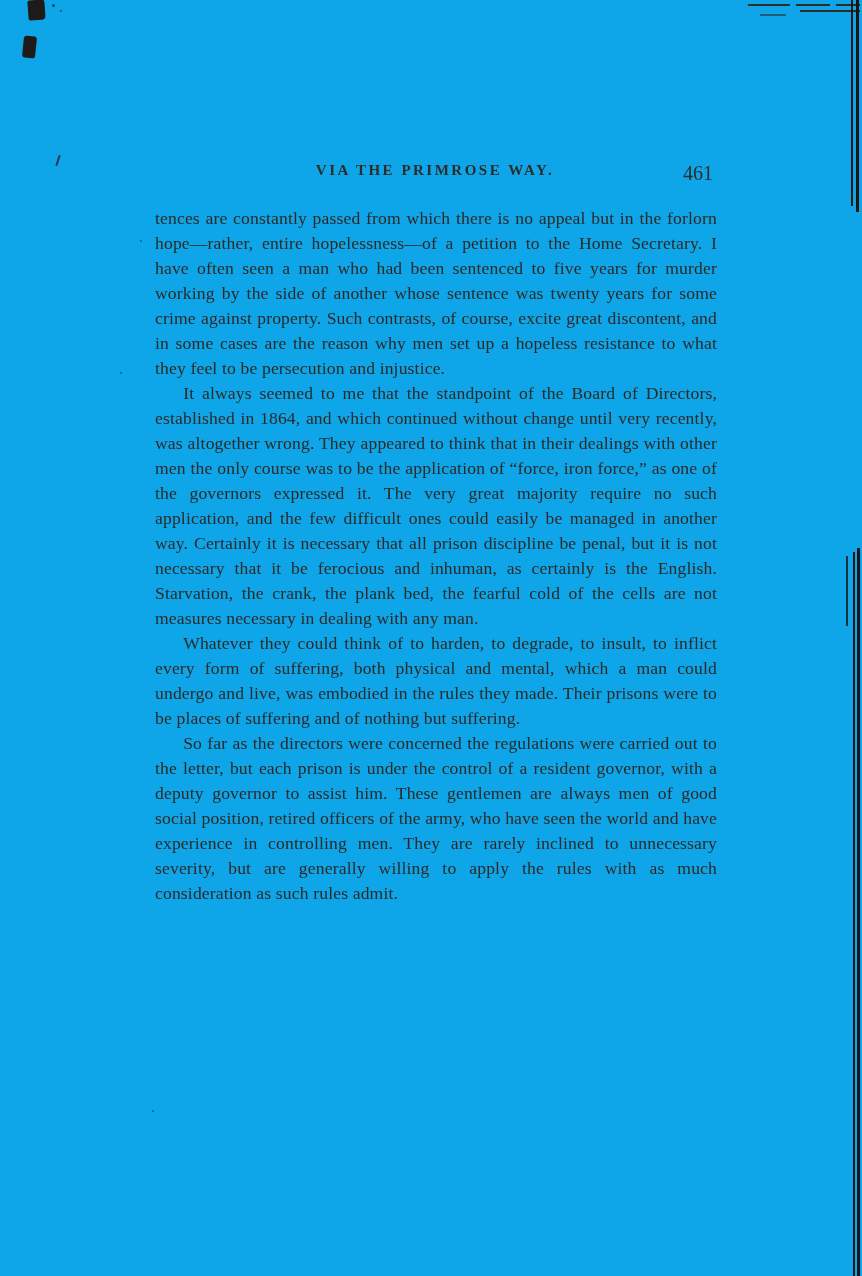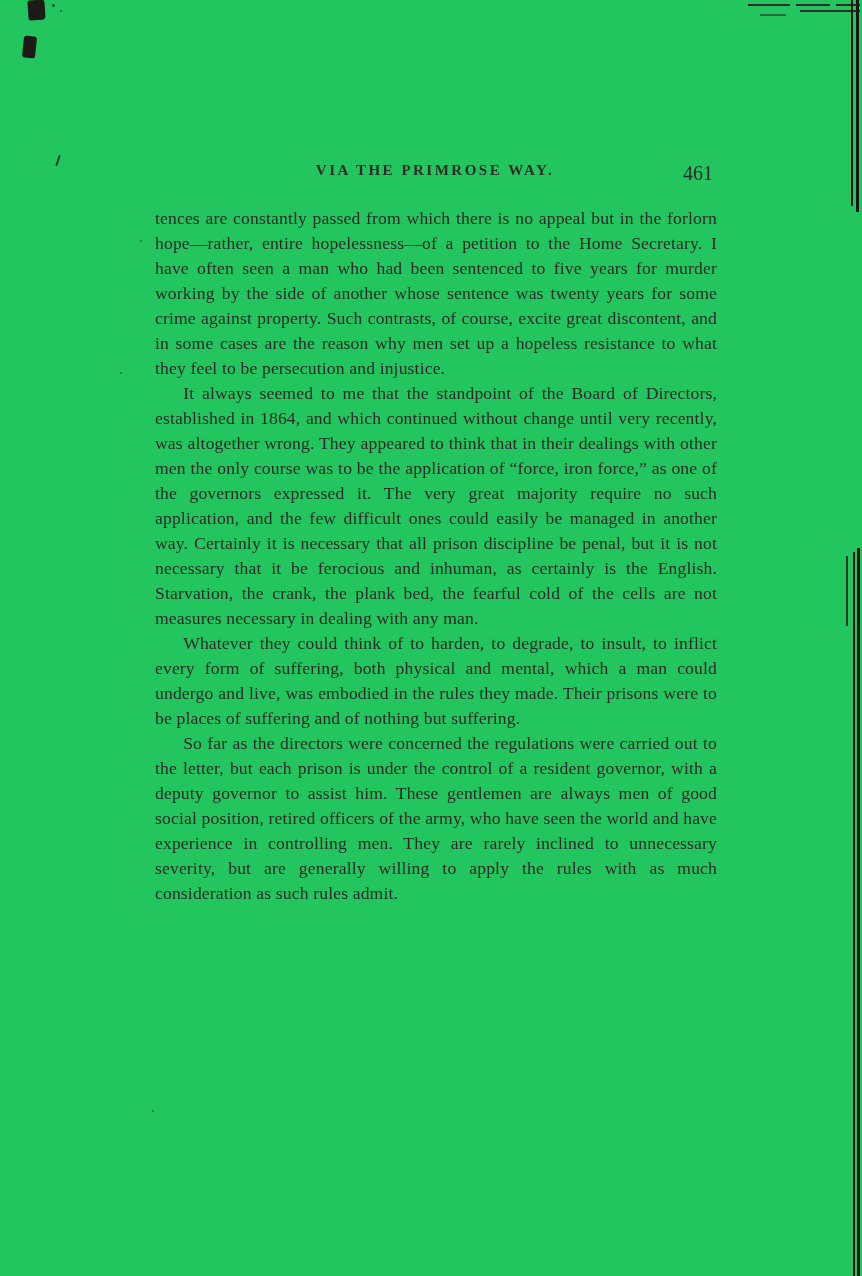--- a/index.html
+++ b/index.html
@@ -4,21 +4,21 @@
 <style>
   html, body {
     margin: 0;
     padding: 0;
     background: #ffffff;
   }
   .page {
     position: relative;
     width: 862px;
     height: 1276px;
-    background: #22c55e;
+    background: #0ea5e9;
     overflow: hidden;
     font-family: "Liberation Serif", "DejaVu Serif", serif;
     color: #2b2a27;
   }
 
   
   .artifact { position: absolute; background: #1c1b19; }
   .blob-1 { left: 28px; top: 0; width: 17px; height: 20px; border-radius: 2px 3px 4px 2px; transform: rotate(-4deg); }
   .blob-2 { left: 23px; top: 36px; width: 13px; height: 22px; border-radius: 3px; transform: rotate(6deg); }
   .speck-1 { left: 52px; top: 4px; width: 3px; height: 3px; border-radius: 50%; opacity: .7; }

